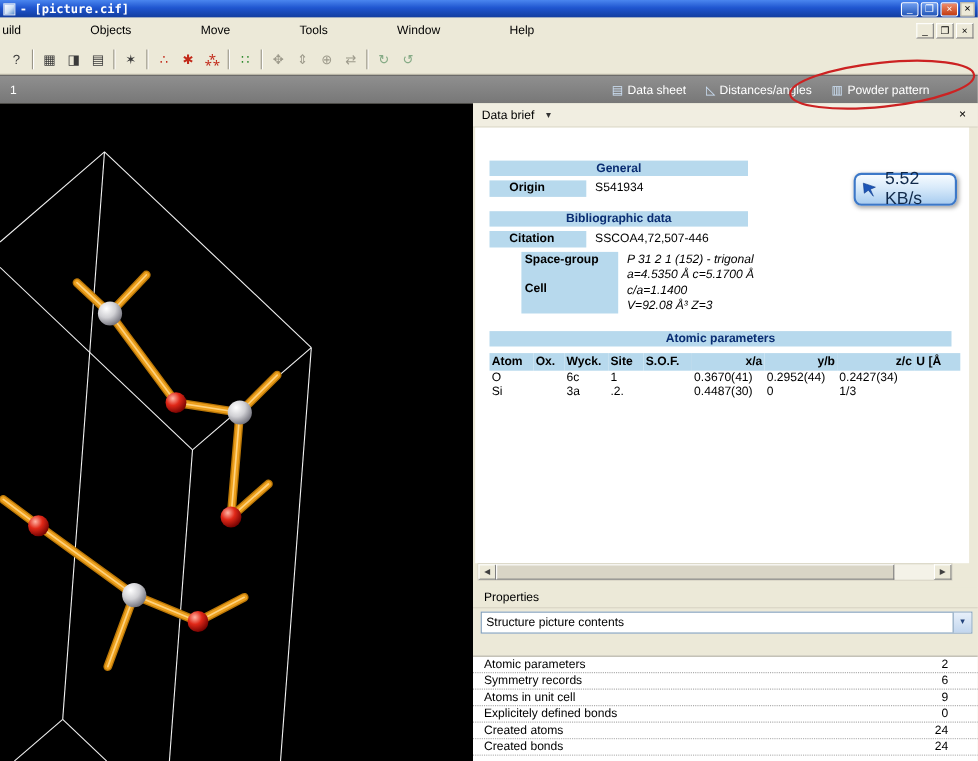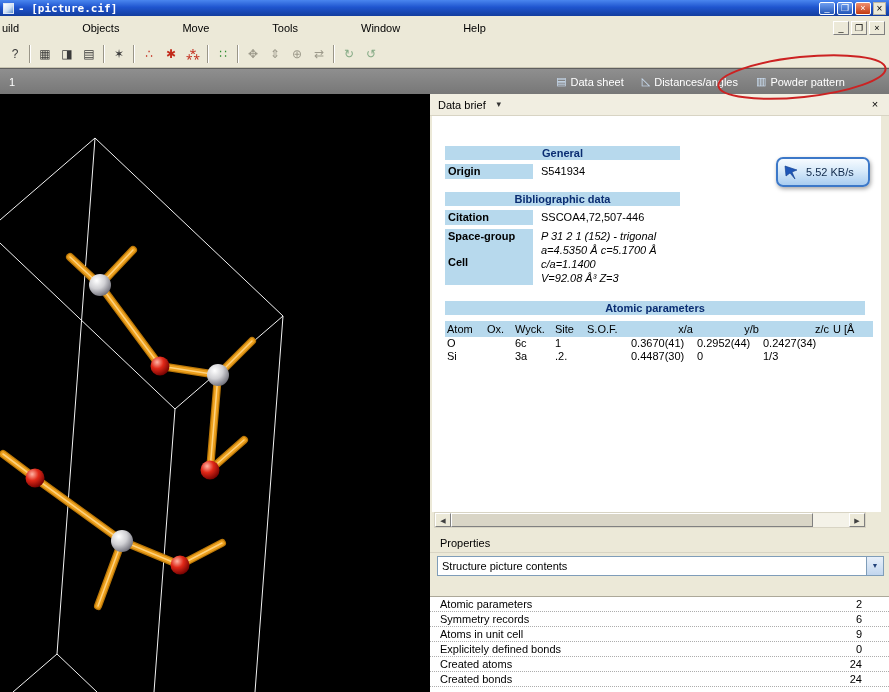--- a/index.html
+++ b/index.html
@@ -61,30 +61,30 @@
   .db-menu-arrow { width:14px; height:14px; text-align:center; line-height:13px; font-size:9px; margin-left:6px; color:#333; }
   .db-close { position:absolute; right:6px; top:3px; width:16px; height:15px; text-align:center;
     line-height:14px; font-size:11px; color:#000; }
   .db-content { position:absolute; left:2px; top:22px; right:8px; bottom:22px; background:#fff;
     overflow:hidden; padding:12px 0 0 13px; }
   .section-bar { width:235px; height:14px; background:#b7d9ed; text-align:center;
     font-weight:bold; color:#0a2d72; line-height:14px; margin-top:13px; }
   .section-bar.first { margin-top:18px; }
   .section-bar.wide { width:420px; margin-top:16px; }
   .kv-row { display:flex; margin-top:4px; line-height:15px; }
-  .kv-label { width:88px; background:#b7d9ed; font-weight:bold; padding-left:3px; }
+  .kv-label { width:88px; background:#b7d9ed; font-weight:bold; padding-left:18px; }
   .kv-value { padding-left:8px; }
-  .phase-grid { display:flex; margin-top:4px; line-height:14px; }
+  .phase-grid { display:flex; margin-top:4px; line-height:14px;margin-left:29px; }
   .phase-labels { width:88px; background:#b7d9ed; }
   .phase-labels .lbl { font-weight:bold; padding-left:3px; }
   .phase-labels .lbl.cell { margin-top:12px; }
   .phase-values { padding-left:8px;font-style:italic; }
   .atom-table { display:grid; grid-template-columns:40px 28px 40px 32px 44px 66px 66px 70px 42px;
     width:428px; margin-top:6px; }
-  .atom-table .th { background:#b7d9ed; font-weight:normal; height:16px; line-height:16px; padding:0 2px; }
+  .atom-table .th { background:#b7d9ed; font-weight:bold; height:16px; line-height:16px; padding:0 2px; }
   .atom-table .th.num { text-align:right; }
   .atom-table .td { height:13px; line-height:13px; padding:0 2px; }
 
   
   .hscroll { position:absolute; left:4px; bottom:6px; width:432px; height:16px; background:#f4f2e8;
     border:1px solid #d8d4c4; display:flex; }
   .hs-arrow { width:16px; height:14px; background:#ece9d8; border:1px solid; border-color:#fff #808080 #808080 #fff;
     font-size:7px; text-align:center; line-height:13px; color:#404040; }
   .hs-thumb { width:362px; height:14px; background:#d9d5c6; border:1px solid; border-color:#fff #808080 #808080 #fff; margin-left:0; }
   .hs-spacer { flex:1; }
@@ -101,21 +101,21 @@
   .props-list { position:absolute; left:0; right:0; top:62px; bottom:0; background:#fff;
     border-top:1px solid #aca899; overflow:hidden; }
   .prop-row { display:flex; justify-content:space-between; height:15px; line-height:14px;
     padding:0 27px 0 10px; border-bottom:1px dotted #adadad; }
 
   
   .dl-badge { position:absolute; left:776px; top:157px; width:94px; height:30px; z-index:40;
     background:linear-gradient(180deg,#f6fbff 0%,#d8eafa 45%,#a9cdf0 100%);
     border:2px solid #3c78c8; border-radius:7px; box-shadow:1px 2px 4px rgba(0,0,0,0.35);
     display:flex; align-items:center; gap:5px; padding-left:5px; }
-  .dl-text { font-size:11px; color:#10294a; }
+  .dl-text { font-size:16px; color:#10294a; }
 
   
   .annotation { position:absolute; left:716px; top:52px; z-index:50; pointer-events:none; }
 </style>
 </head>
 <body>
 
 <div id="root">
 
   <div class="titlebar">

